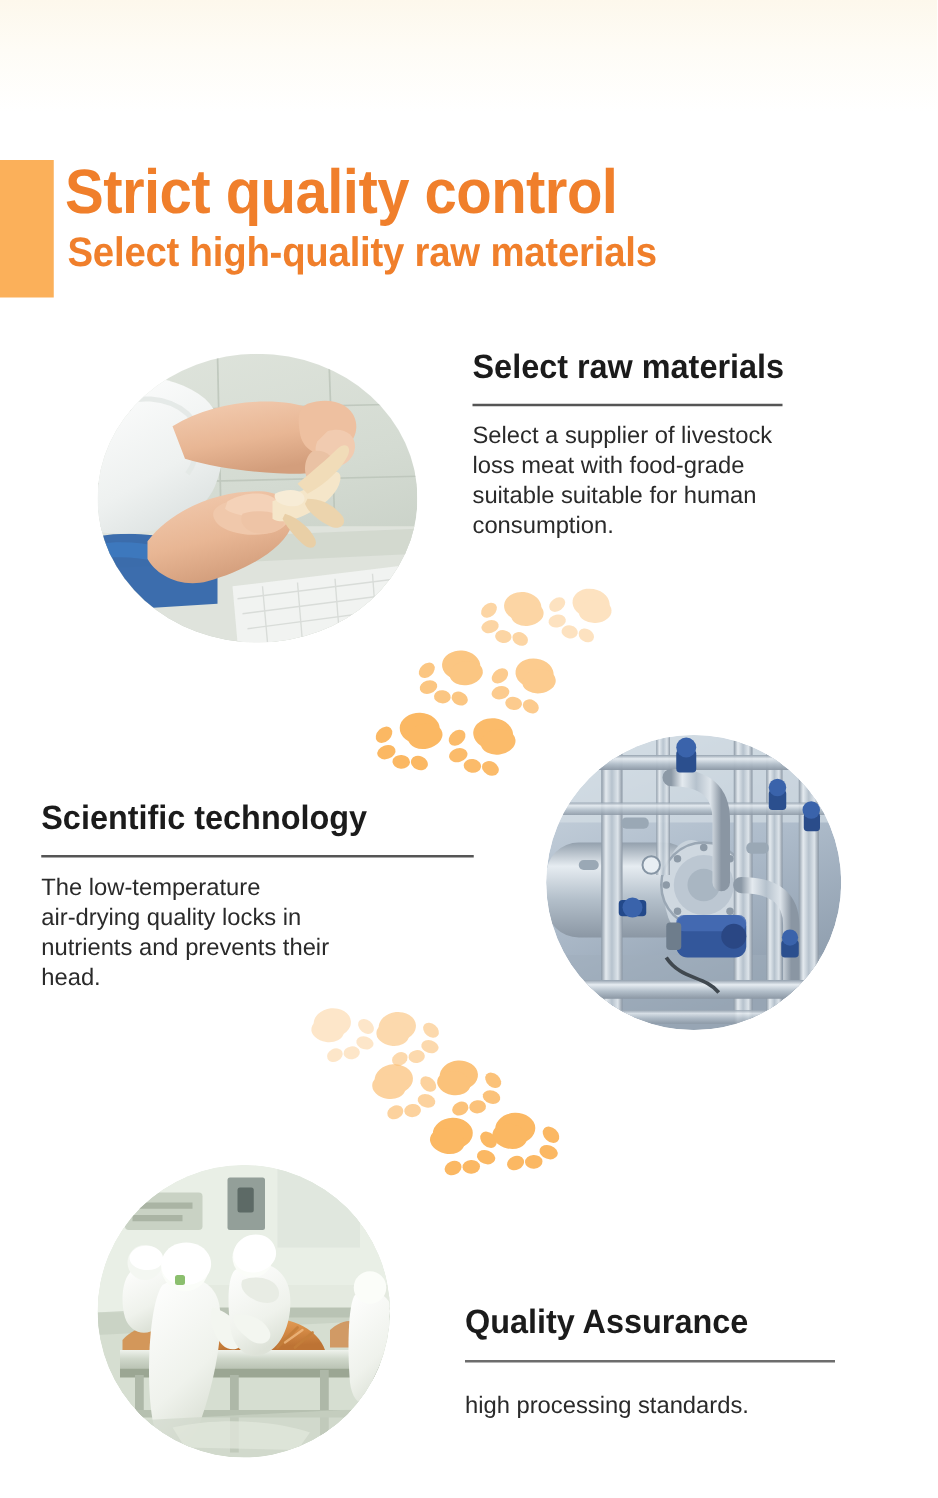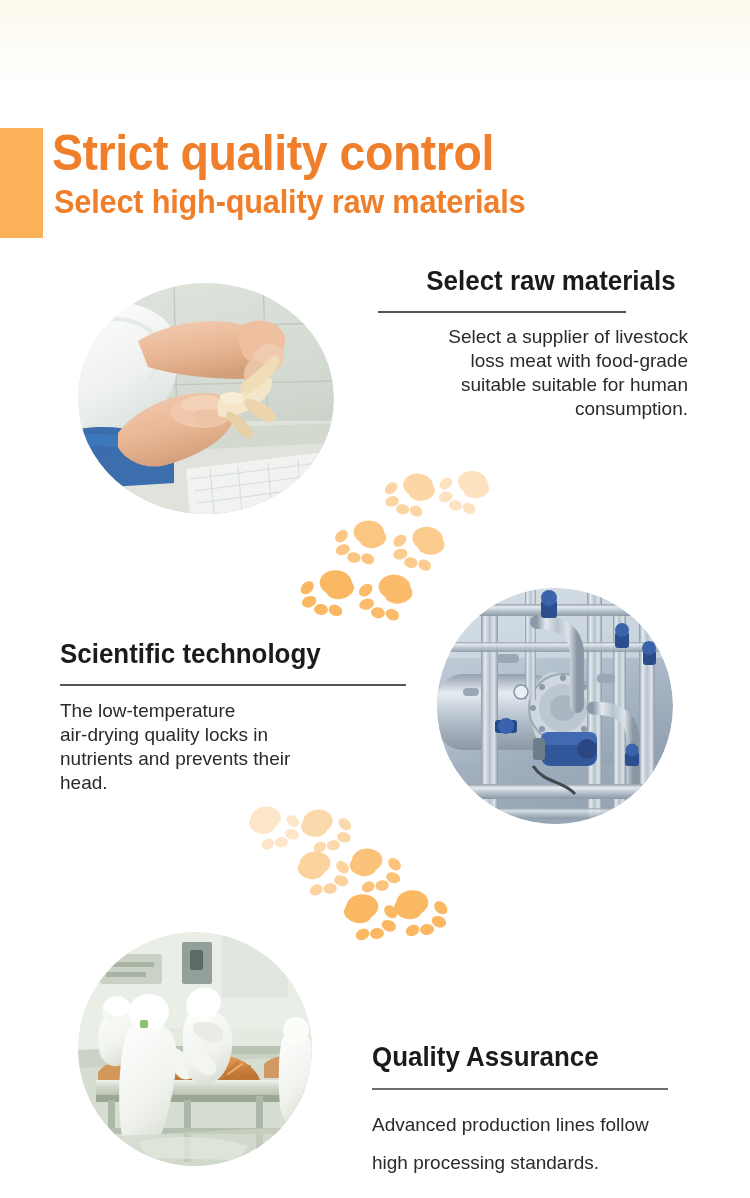--- a/index.html
+++ b/index.html
@@ -145,21 +145,21 @@
 
         <path d="M140 118 C156 112 172 108 184 98 C190 92 196 94 194 102 C192 112 180 122 168 128 C156 134 146 136 140 132 Z" fill="#f5e6c9"></path>
         <path d="M160 104 C172 94 184 84 192 76 C198 70 204 74 200 82 C194 94 180 106 168 112 Z" fill="#f1dcb8"></path>
         <path d="M168 116 C180 116 190 122 196 130 C200 136 194 142 186 138 C176 133 168 126 166 120 Z" fill="#ecd4ad"></path>
         <path d="M150 128 C162 132 170 140 174 148 C177 155 170 158 164 152 C156 145 150 136 148 132 Z" fill="#e9cfa6"></path>
         <path d="M142 112 C150 108 160 108 164 112 C168 117 164 122 156 122 C148 122 140 118 142 112 Z" fill="#f7ecd6"></path>
       </g>
     </svg>
   </div>
 
-  <div class="block" style="left:378px; top:264px; width:310px;text-align:right;">
+  <div class="block" style="left:378px; top:276px; width:310px;">
     <div class="block-title">Select raw materials</div>
     <div class="divider" style="width:248px; height:1.6px; margin-top:13px;"></div>
     <div class="block-body" style="margin-top:12px; line-height:24px;">
       <div>Select a supplier of livestock</div>
       <div>loss meat with food-grade</div>
       <div>suitable suitable for human</div>
       <div>consumption.</div>
     </div>
   </div>
 
@@ -232,21 +232,21 @@
         <ellipse cx="41" cy="21" rx="14" ry="10"></ellipse>
         <ellipse cx="9" cy="13" rx="7.5" ry="5.5" transform="rotate(-32 9 13)"></ellipse>
         <ellipse cx="8" cy="27" rx="7.5" ry="5.5" transform="rotate(-8 8 27)"></ellipse>
         <ellipse cx="18" cy="37" rx="7" ry="5.5" transform="rotate(16 18 37)"></ellipse>
         <ellipse cx="32" cy="41" rx="7" ry="5.5" transform="rotate(36 32 41)"></ellipse>
       </g>
         </svg>
     </div>
   </div>
 
-  <div class="block" style="left:60px; top:637px; width:350px;">
+  <div class="block" style="left:33px; top:637px; width:350px;">
     <div class="block-title">Scientific technology</div>
     <div class="divider" style="width:346px; height:1.8px; margin-top:13px;"></div>
     <div class="block-body" style="margin-top:13px; line-height:24px;">
       <div>The low-temperature</div>
       <div>air-drying quality locks in</div>
       <div>nutrients and prevents their</div>
       <div>head.</div>
     </div>
   </div>
 
@@ -516,18 +516,17 @@
         <path d="M0 206 L234 194 L234 234 L0 234 Z" fill="#cdd6c8" opacity="0.6"></path>
         <path d="M60 210 C96 202 140 204 170 214 L160 228 L70 226 Z" fill="#e2e8dd" opacity="0.7"></path>
       </g>
     </svg>
   </div>
 
   <div class="block" style="left:372px; top:1040px; width:320px;">
     <div class="block-title">Quality Assurance</div>
     <div class="divider" style="width:296px; height:2.4px; margin-top:14px; background:#6d6d6d;"></div>
     <div class="block-body" style="margin-top:16px; line-height:38px;">
-      <div>Advanced production lines follow</div>
       <div>high processing standards.</div>
     </div>
   </div>
 
 </div>
 
 </body></html>

